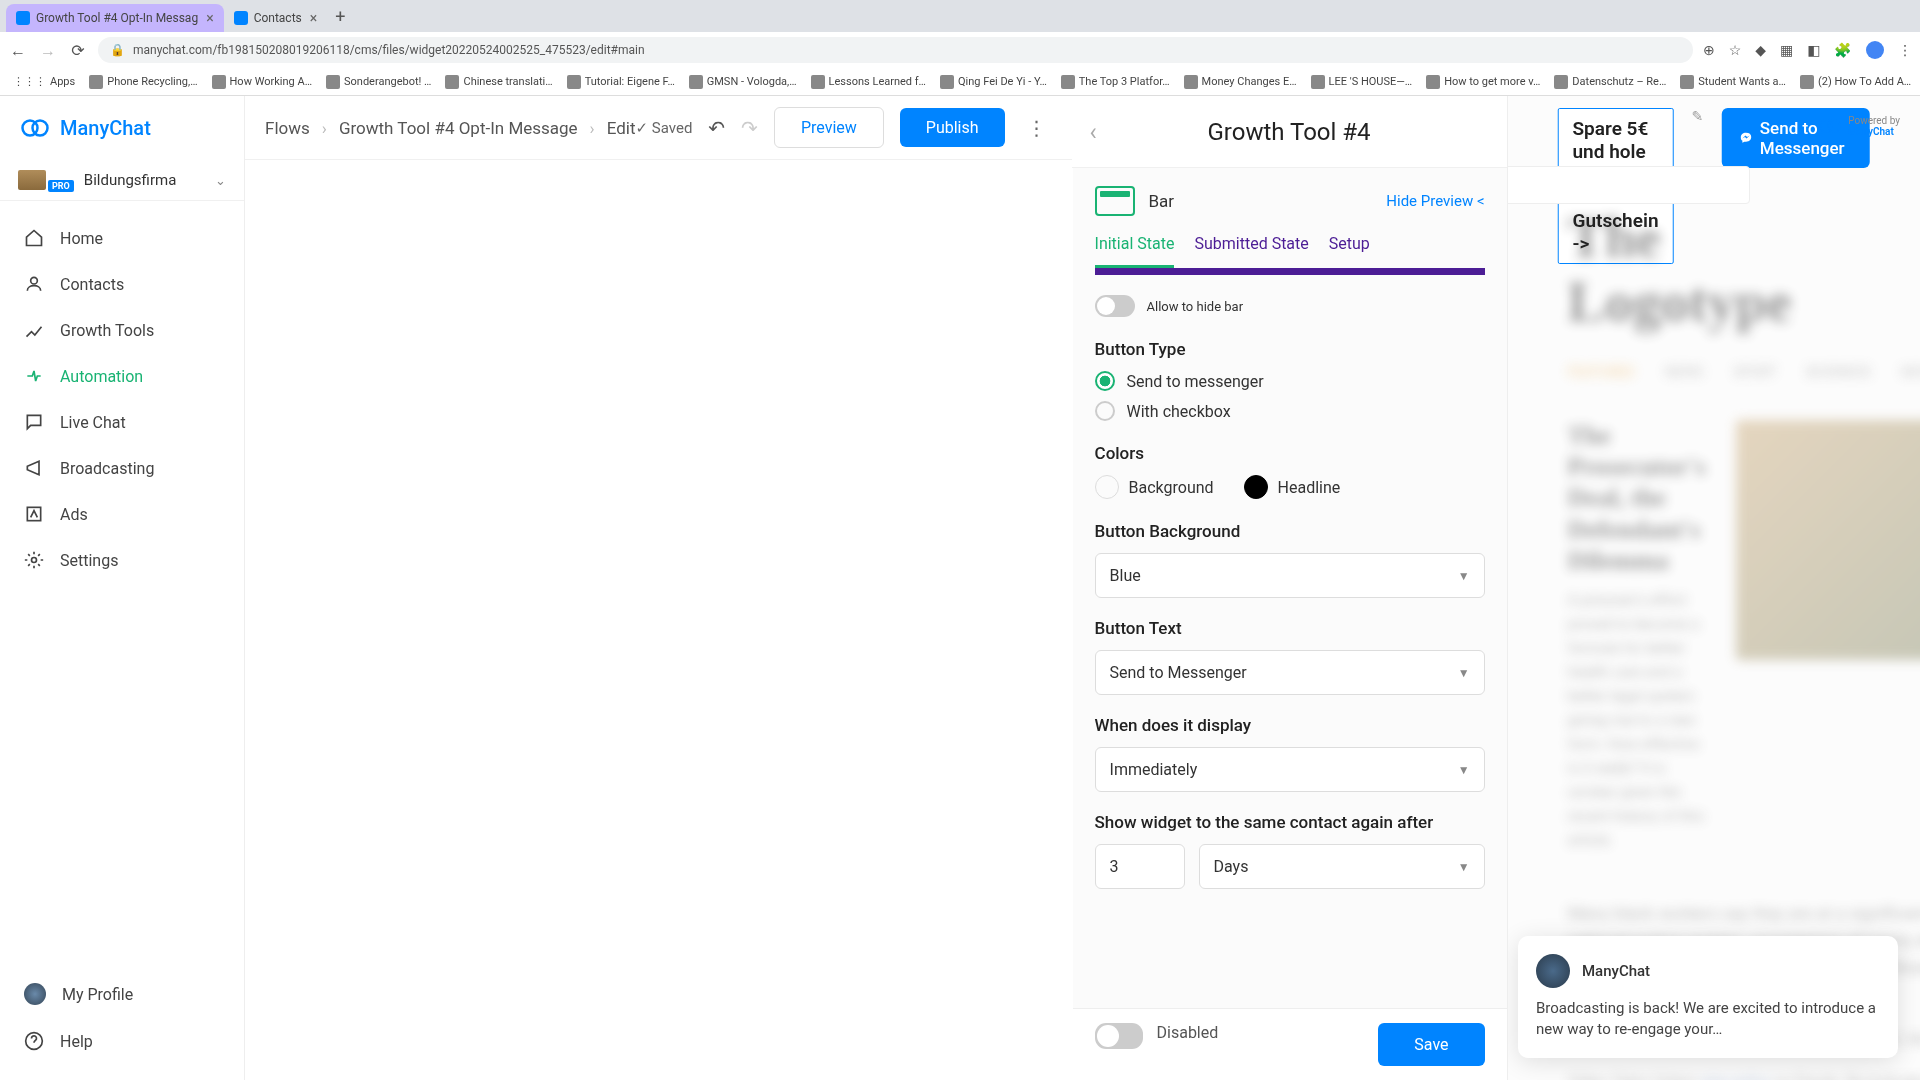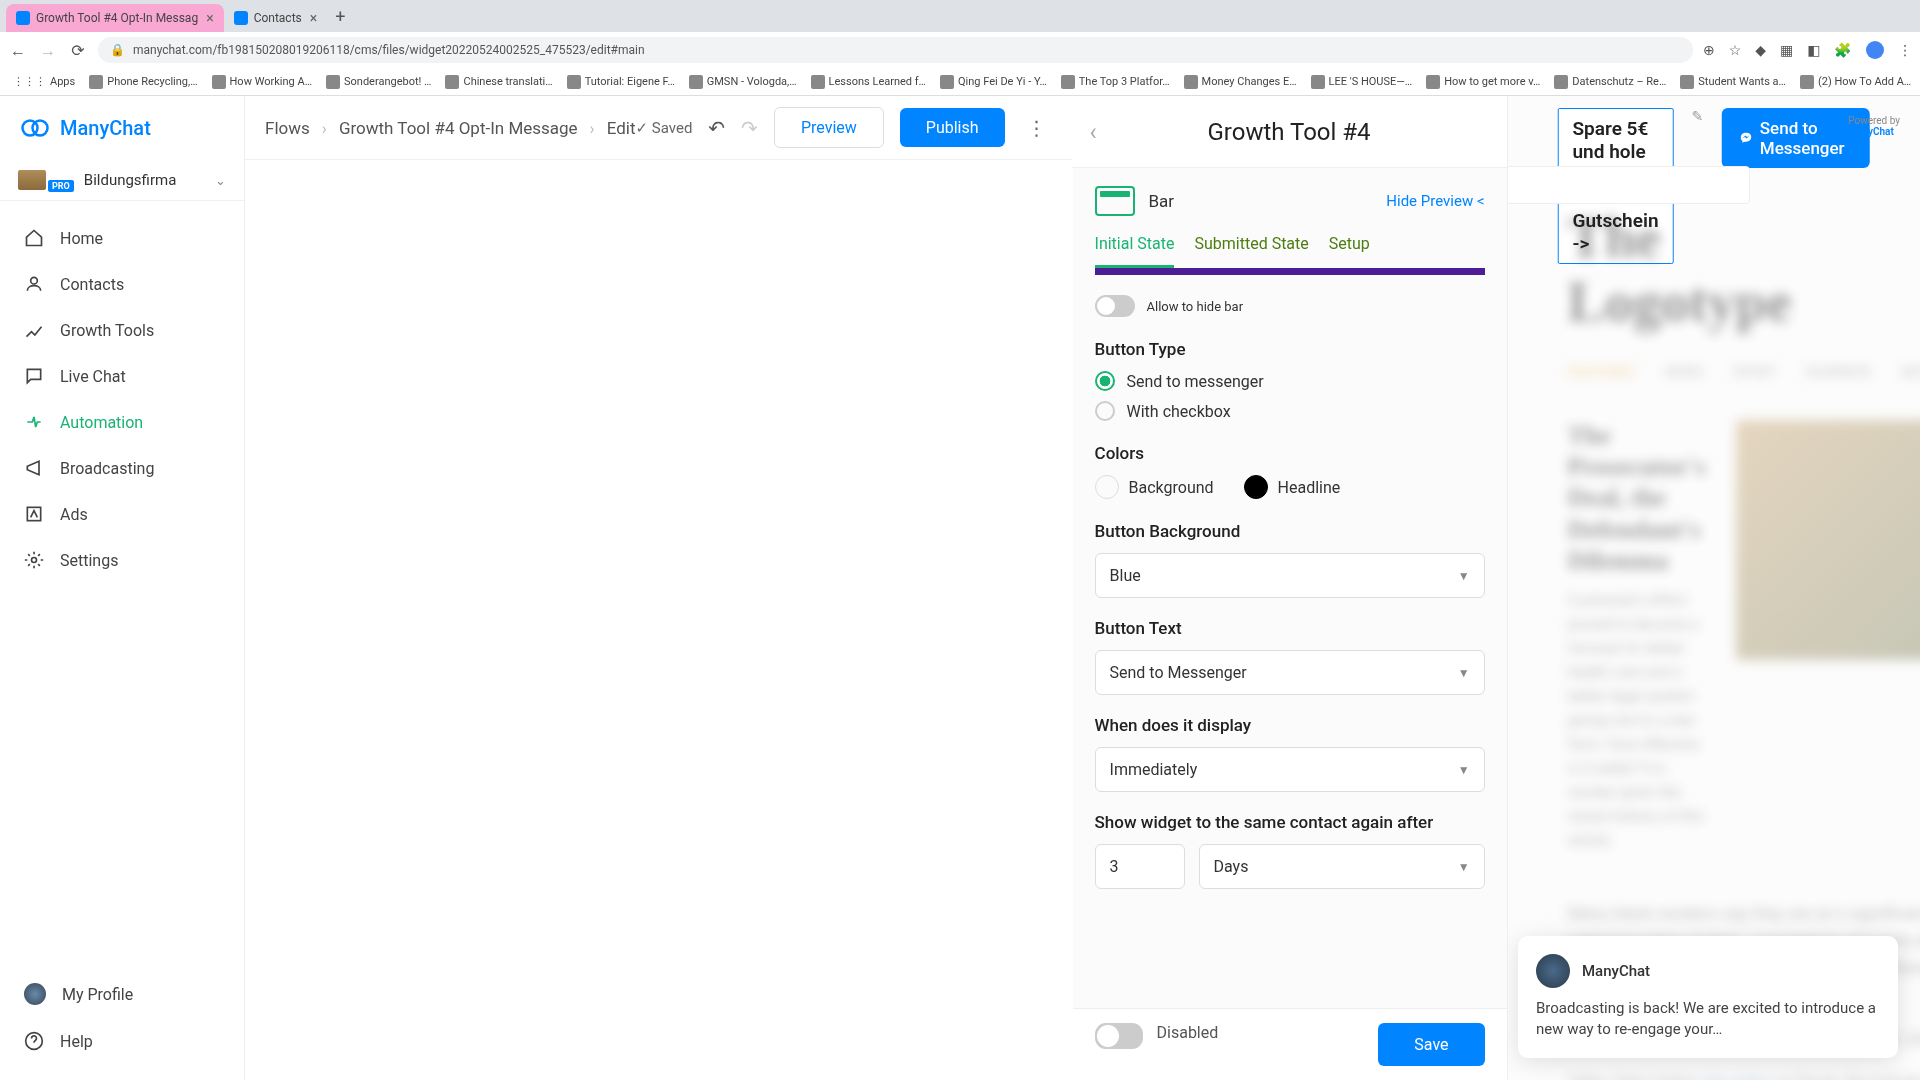--- a/index.html
+++ b/index.html
@@ -1,21 +1,21 @@
 <!DOCTYPE html>
 <html><head>
 <meta charset="utf-8">
 <style>
 * { margin: 0; padding: 0; box-sizing: border-box; font-family: -apple-system, BlinkMacSystemFont, "Segoe UI", Roboto, Helvetica, Arial, sans-serif; }
 body { background: #f0f0f0; font-size: 13px; color: #333; overflow: hidden; width: 1920px; height: 1080px; }
 
 
 .browser-chrome { background: #dee1e6; }
 .tab-strip { display: flex; align-items: center; height: 32px; padding: 0 6px; }
-.tab { display: flex; align-items: center; background: #f9a8d4; border-radius: 8px 8px 0 0; padding: 0 10px; height: 28px; margin-top: 4px; font-size: 12px; color: #444; max-width: 220px; }
+.tab { display: flex; align-items: center; background: #c4b5fd; border-radius: 8px 8px 0 0; padding: 0 10px; height: 28px; margin-top: 4px; font-size: 12px; color: #444; max-width: 220px; }
 .tab.inactive { background: transparent; }
 .tab .fav { width: 14px; height: 14px; margin-right: 6px; background: #0084ff; border-radius: 3px; }
 .tab .title { white-space: nowrap; overflow: hidden; text-overflow: ellipsis; flex: 1; }
 .tab .close { margin-left: 8px; color: #666; font-size: 14px; }
 .new-tab { margin-left: 8px; color: #555; font-size: 18px; }
 .addr-bar { display: flex; align-items: center; background: #fff; height: 36px; padding: 0 8px; gap: 10px; }
 .nav-btn { width: 20px; text-align: center; color: #555; font-size: 16px; }
 .url-box { flex: 1; display: flex; align-items: center; background: #f1f3f4; border-radius: 14px; height: 26px; padding: 0 12px; font-size: 12px; color: #555; }
 .addr-icons { display: flex; gap: 14px; align-items: center; color: #555; font-size: 14px; }
 .addr-icons .dot { width: 18px; height: 18px; border-radius: 50%; background: #4285f4; }
@@ -60,21 +60,21 @@
 .panel-head { display: flex; align-items: center; justify-content: center; height: 72px; position: relative; border-bottom: 1px solid #f0f0f0; background: #fff; margin-left: -1px; }
 .back-arrow { position: absolute; left: 18px; font-size: 24px; color: #aaa; }
 .panel-title { font-size: 24px; color: #222; }
 .panel-body { padding: 18px 22px; overflow-y: auto; flex: 1; }
 .bar-row { display: flex; align-items: center; margin-bottom: 18px; }
 .bar-ico { width: 40px; height: 30px; border: 2px solid #19b373; border-radius: 4px; position: relative; margin-right: 14px; }
 .bar-ico::before { content: ''; position: absolute; top: 3px; left: 3px; right: 3px; height: 6px; background: #19b373; border-radius: 1px; }
 .bar-label { font-size: 17px; color: #333; }
 .hide-prev { margin-left: auto; color: #0084ff; font-size: 15px; }
 .tabs { display: flex; gap: 20px; border-bottom: 7px solid #4c1d95; margin-bottom: 20px; }
-.tab-btn { padding: 0 0 12px; font-size: 16px; color: #4d7c0f; }
+.tab-btn { padding: 0 0 12px; font-size: 16px; color: #4c1d95; }
 .tab-btn.active { color: #19b373; border-bottom: 3px solid #19b373; }
 .toggle-row { display: flex; align-items: center; gap: 12px; margin-bottom: 22px; text-align: center; }
 .toggle { width: 40px; height: 22px; background: #ccc; border-radius: 11px; position: relative; }
 .toggle::after { content: ''; position: absolute; width: 18px; height: 18px; background: #fff; border-radius: 50%; top: 2px; left: 2px; }
 .section-label { font-size: 17px; color: #222; font-weight: 500; margin-bottom: 12px; }
 .radio-row { display: flex; align-items: center; gap: 12px; margin-bottom: 10px; font-size: 16px; color: #333; }
 .radio { width: 20px; height: 20px; border: 2px solid #ccc; border-radius: 50%; }
 .radio.checked { border-color: #19b373; background: radial-gradient(circle, #19b373 45%, #fff 50%); }
 .color-row { display: flex; gap: 30px; margin-bottom: 22px; }
 .color-opt { display: flex; align-items: center; gap: 10px; font-size: 16px; }
@@ -258,31 +258,31 @@
             <path d="M4 20c0-4 4-6 8-6s8 2 8 6"></path>
           </svg>
           <span>Contacts</span>
         </div>
       <div class="nav-item">
           <svg viewBox="0 0 24 24" fill="none" stroke="currentColor" stroke-width="2">
             <path d="M3 20l6-6 4 4 8-10"></path>
           </svg>
           <span>Growth Tools</span>
         </div>
+      <div class="nav-item active">
+          <svg viewBox="0 0 24 24" fill="none" stroke="currentColor" stroke-width="2">
+            <path d="M4 12h6l2-6 2 12 2-6h4"></path>
+          </svg>
+          <span>Automation</span>
+        </div>
       <div class="nav-item">
           <svg viewBox="0 0 24 24" fill="none" stroke="currentColor" stroke-width="2">
             <path d="M4 4h16v12H8l-4 4z"></path>
           </svg>
           <span>Live Chat</span>
-        </div>
-      <div class="nav-item active">
-          <svg viewBox="0 0 24 24" fill="none" stroke="currentColor" stroke-width="2">
-            <path d="M4 12h6l2-6 2 12 2-6h4"></path>
-          </svg>
-          <span>Automation</span>
         </div>
       <div class="nav-item">
           <svg viewBox="0 0 24 24" fill="none" stroke="currentColor" stroke-width="2">
             <path d="M4 10v4l14 6V4z"></path>
           </svg>
           <span>Broadcasting</span>
         </div>
       <div class="nav-item">
           <svg viewBox="0 0 24 24" fill="none" stroke="currentColor" stroke-width="2">
             <rect x="4" y="4" width="16" height="16"></rect>

